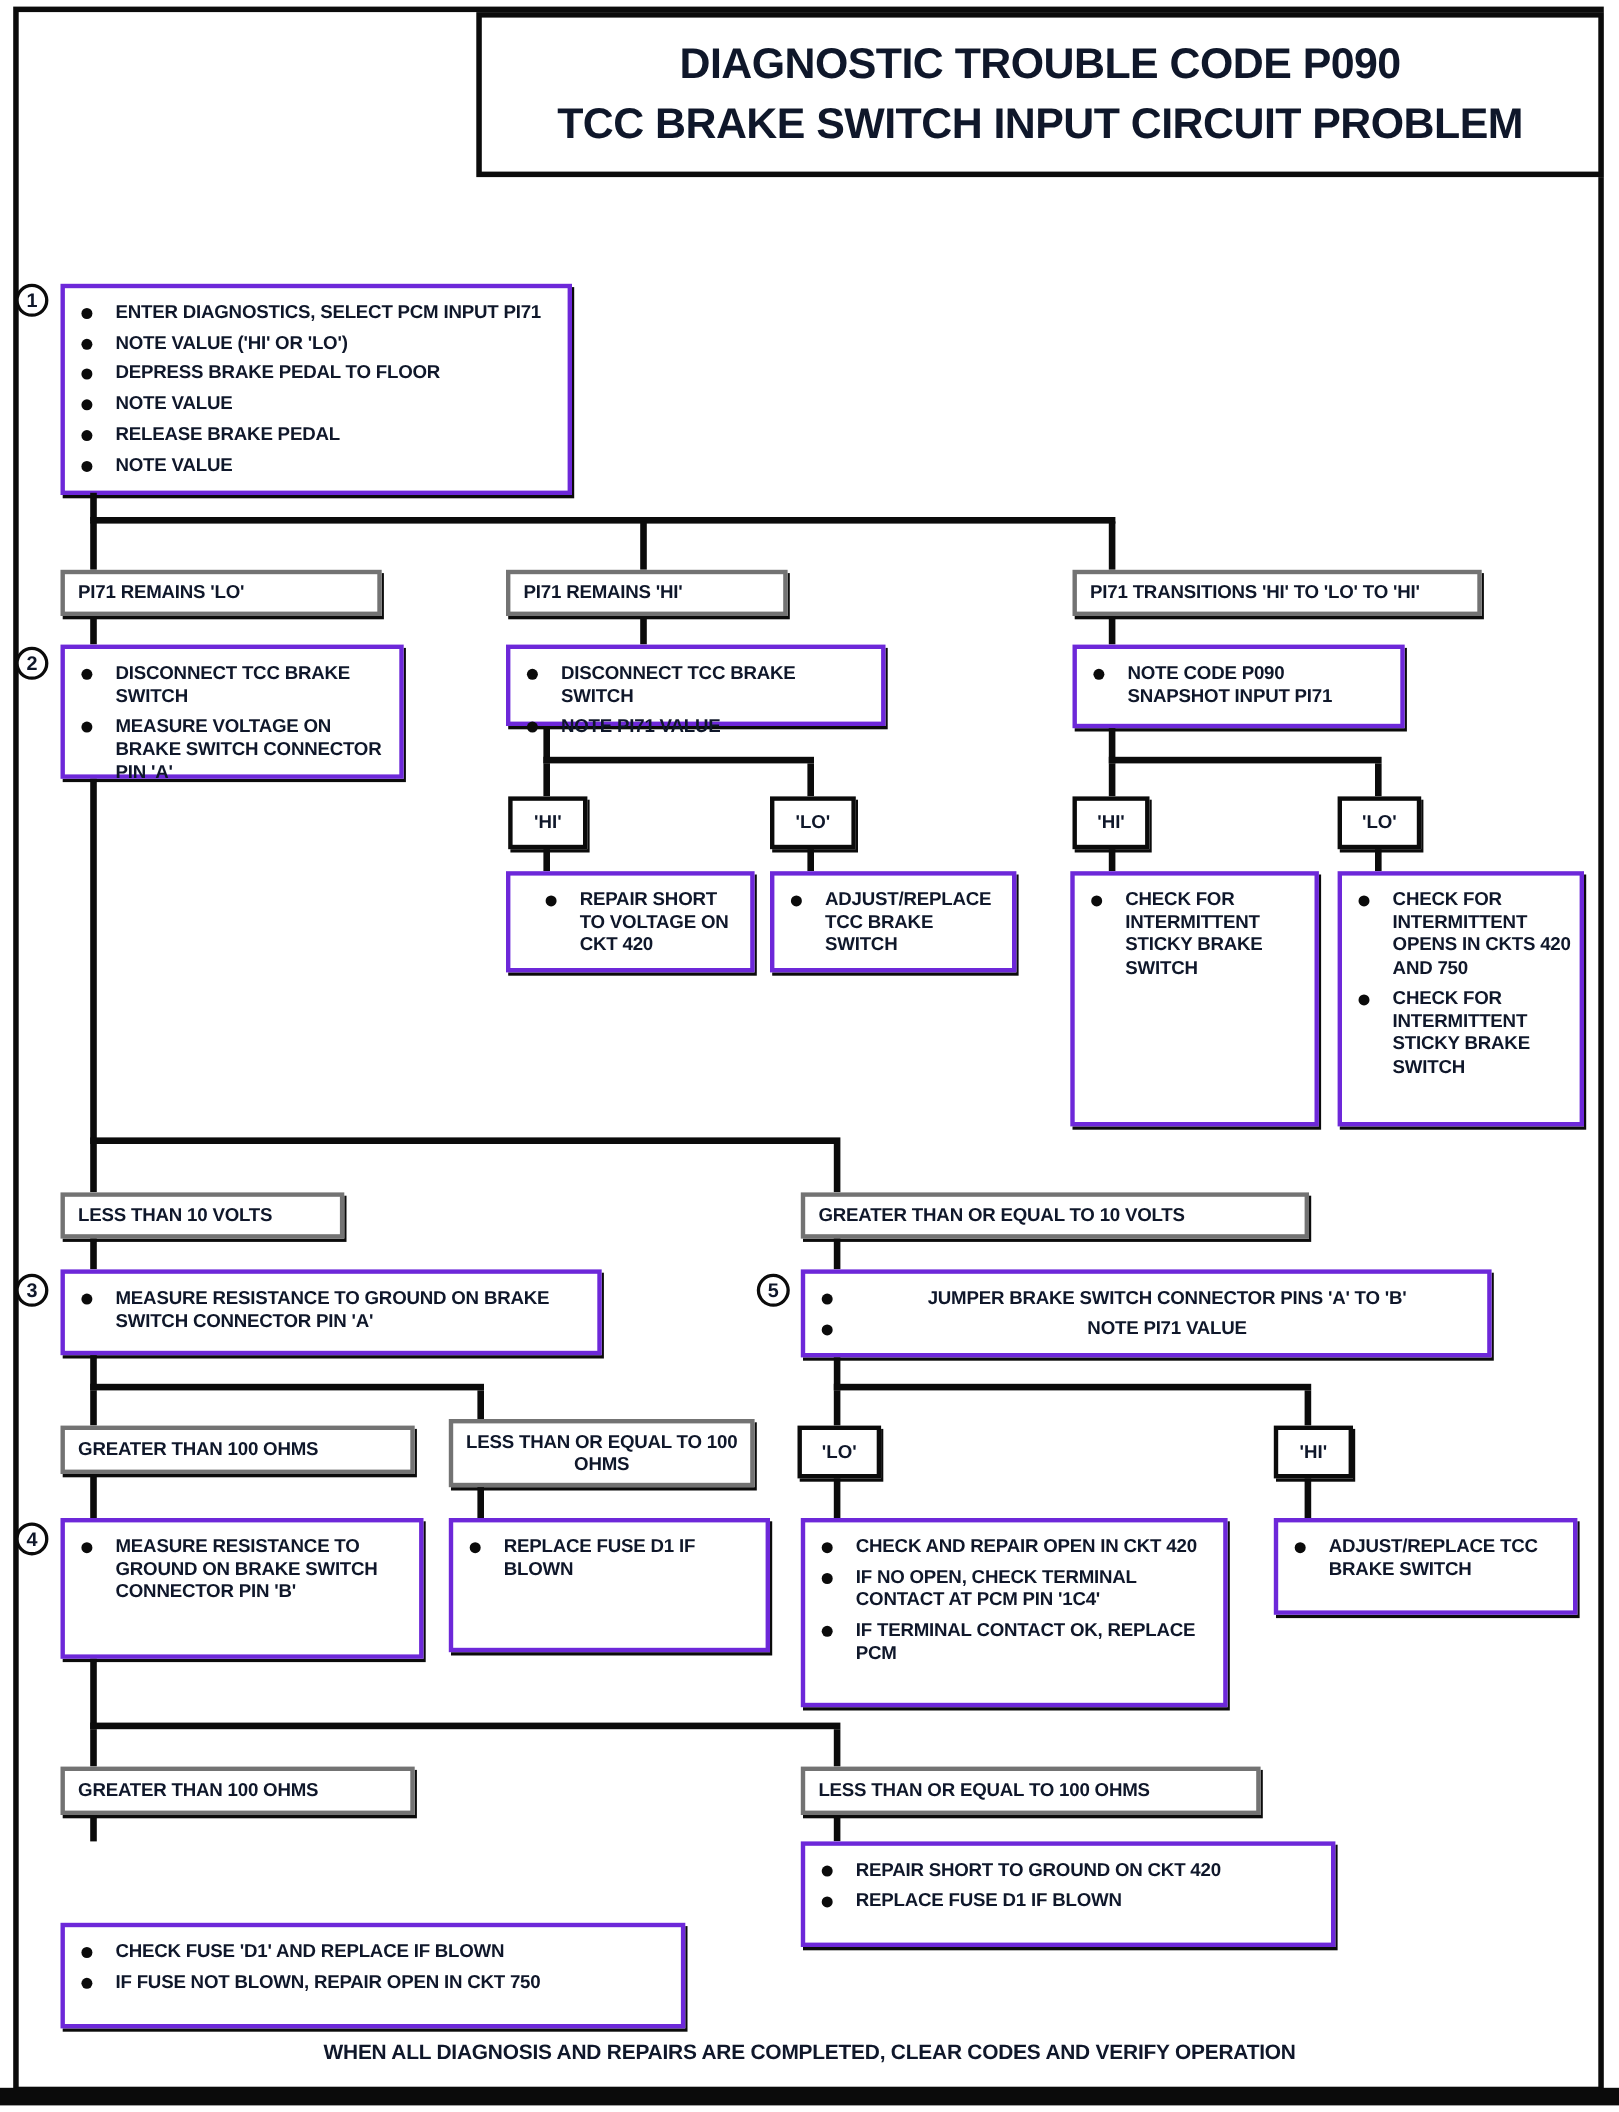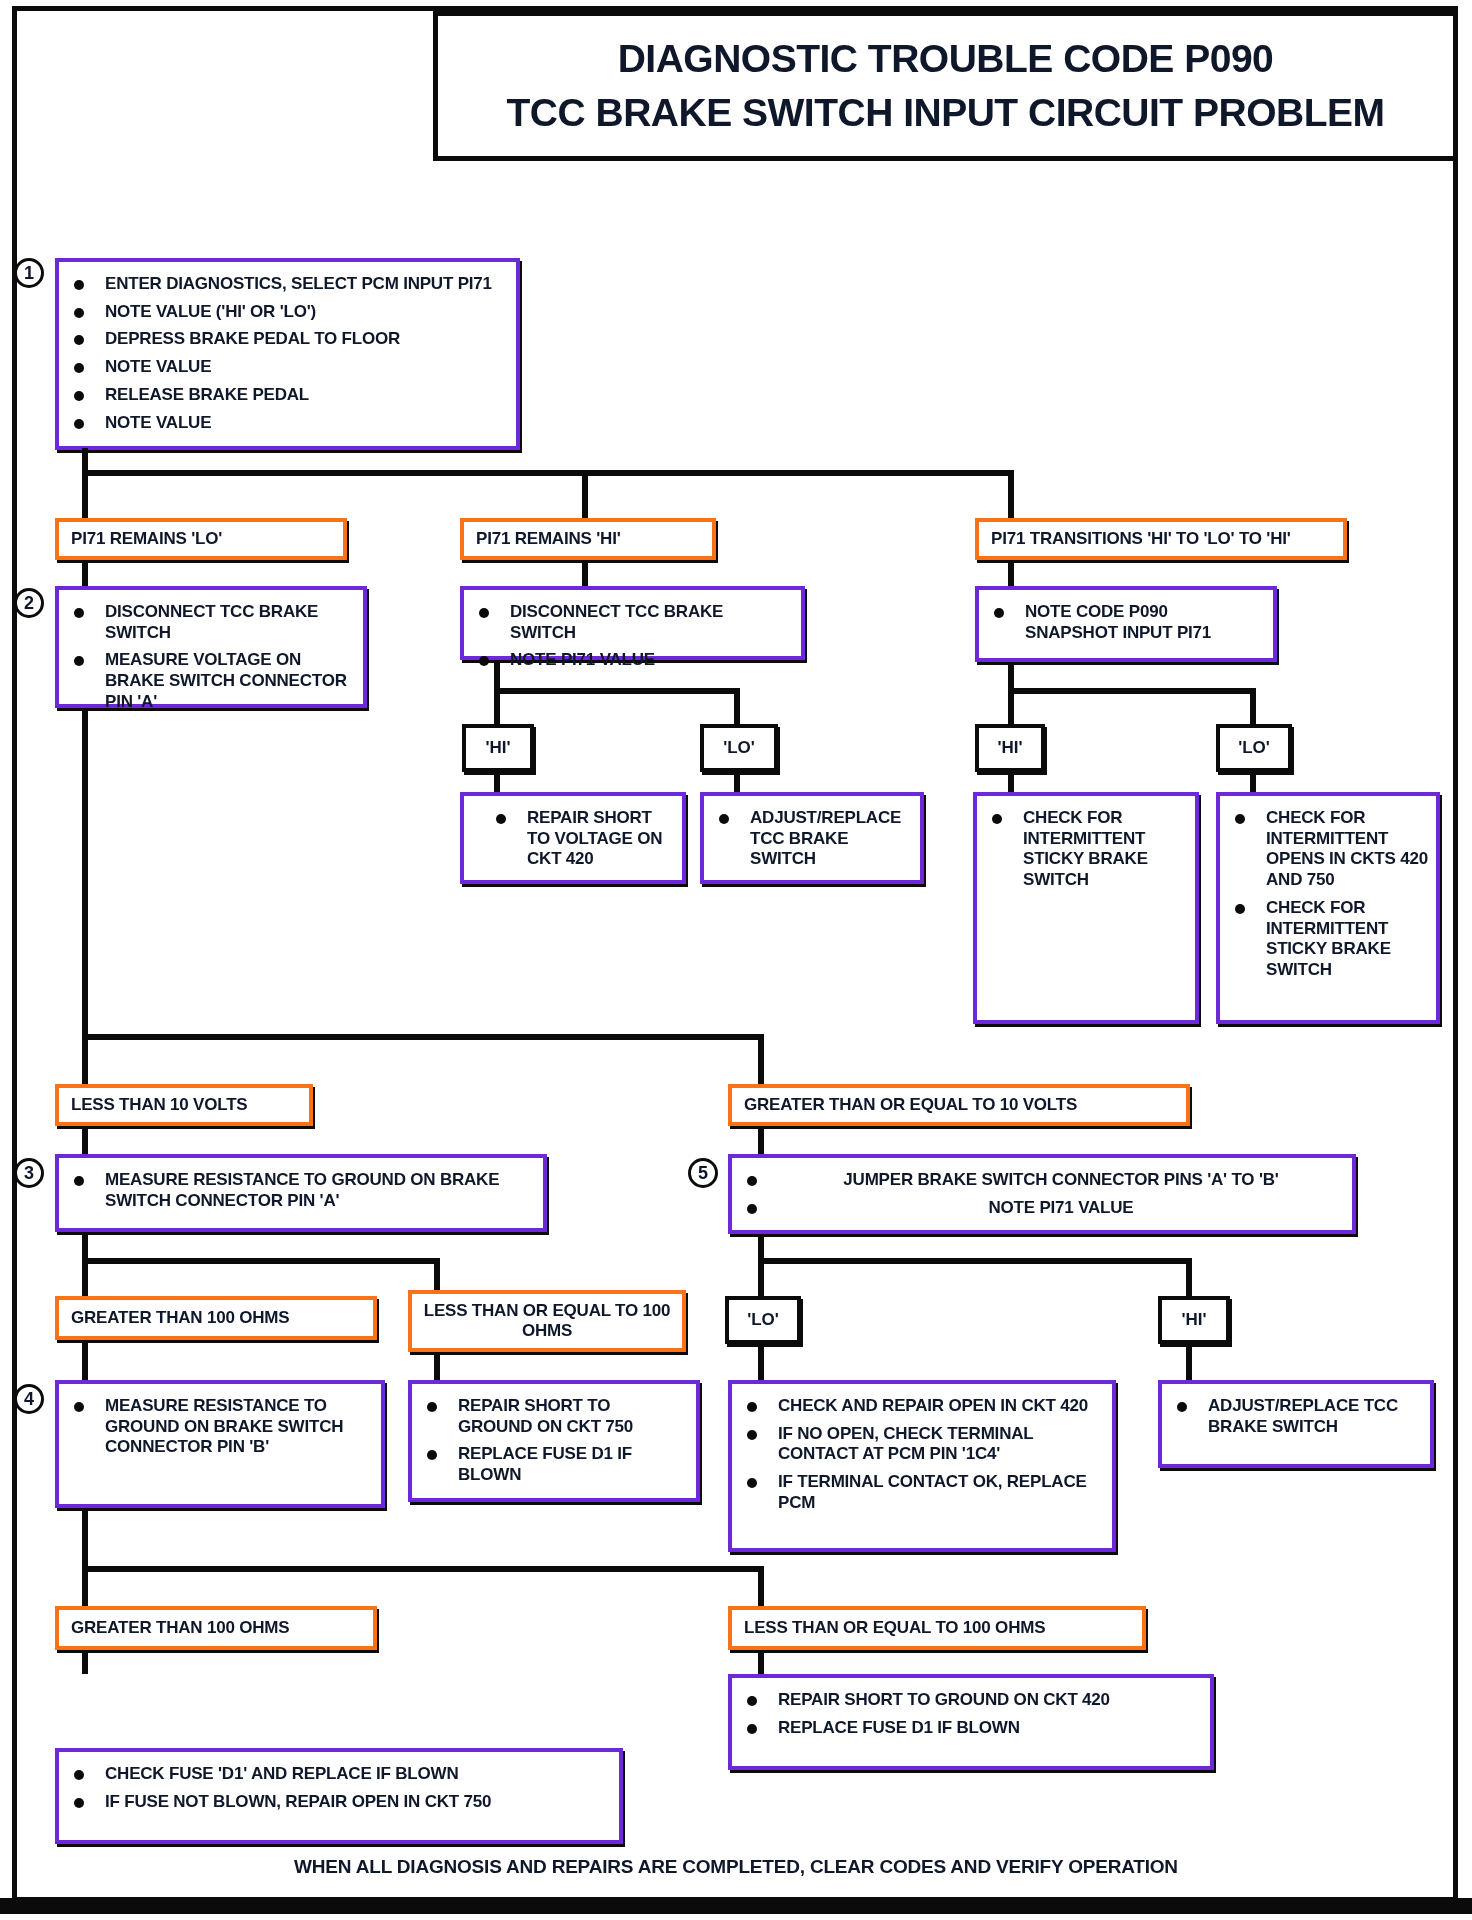--- a/index.html
+++ b/index.html
@@ -22,21 +22,21 @@
     position:absolute;border:4px solid #6d28d9;background:#fff;box-sizing:border-box;
     box-shadow:2px 3px 0 #0b0b0b;
     font-size:17px;font-weight:bold;line-height:1.22;letter-spacing:-0.2px;
     padding:12px 8px 8px 0;
   }
   .box ul{list-style:none;margin:0;padding:0;}
   .box li{position:relative;padding-left:46px;margin-bottom:7px;}
   .box li::before{content:"";position:absolute;left:15px;top:6px;width:10px;height:10px;
     border-radius:50%;background:#0b0b0b;}
   .lbl{
-    position:absolute;border:4px solid #f97316;background:#fff;box-sizing:border-box;
+    position:absolute;border:4px solid #737373;background:#fff;box-sizing:border-box;
     box-shadow:2px 3px 0 #0b0b0b;
     font-size:17px;font-weight:bold;letter-spacing:-0.2px;
     display:flex;align-items:center;padding-left:12px;
   }
   .lbl.center{justify-content:center;padding-left:0;text-align:center;line-height:1.2;}
   .sbox{
     position:absolute;border:4px solid #0b0b0b;background:#fff;box-sizing:border-box;
     box-shadow:2px 3px 0 #0b0b0b;
     font-size:17px;font-weight:bold;display:flex;align-items:center;justify-content:center;
   }
@@ -198,21 +198,20 @@
 
   <div class="circ" style="left:14px;top:1384px;">4</div>
   <div class="box" style="left:55px;top:1380px;width:330px;height:128px;">
     <ul>
       <li>MEASURE RESISTANCE TO GROUND ON BRAKE SWITCH CONNECTOR PIN 'B'</li>
     </ul>
   </div>
 
   <div class="box" style="left:408px;top:1380px;width:292px;height:122px;">
     <ul>
-      <li>REPAIR SHORT TO GROUND ON CKT 750</li>
       <li>REPLACE FUSE D1 IF BLOWN</li>
     </ul>
   </div>
 
   <div class="box" style="left:728px;top:1380px;width:388px;height:172px;">
     <ul>
       <li>CHECK AND REPAIR OPEN IN CKT 420</li>
       <li>IF NO OPEN, CHECK TERMINAL CONTACT AT PCM PIN '1C4'</li>
       <li>IF TERMINAL CONTACT OK, REPLACE PCM</li>
     </ul>

